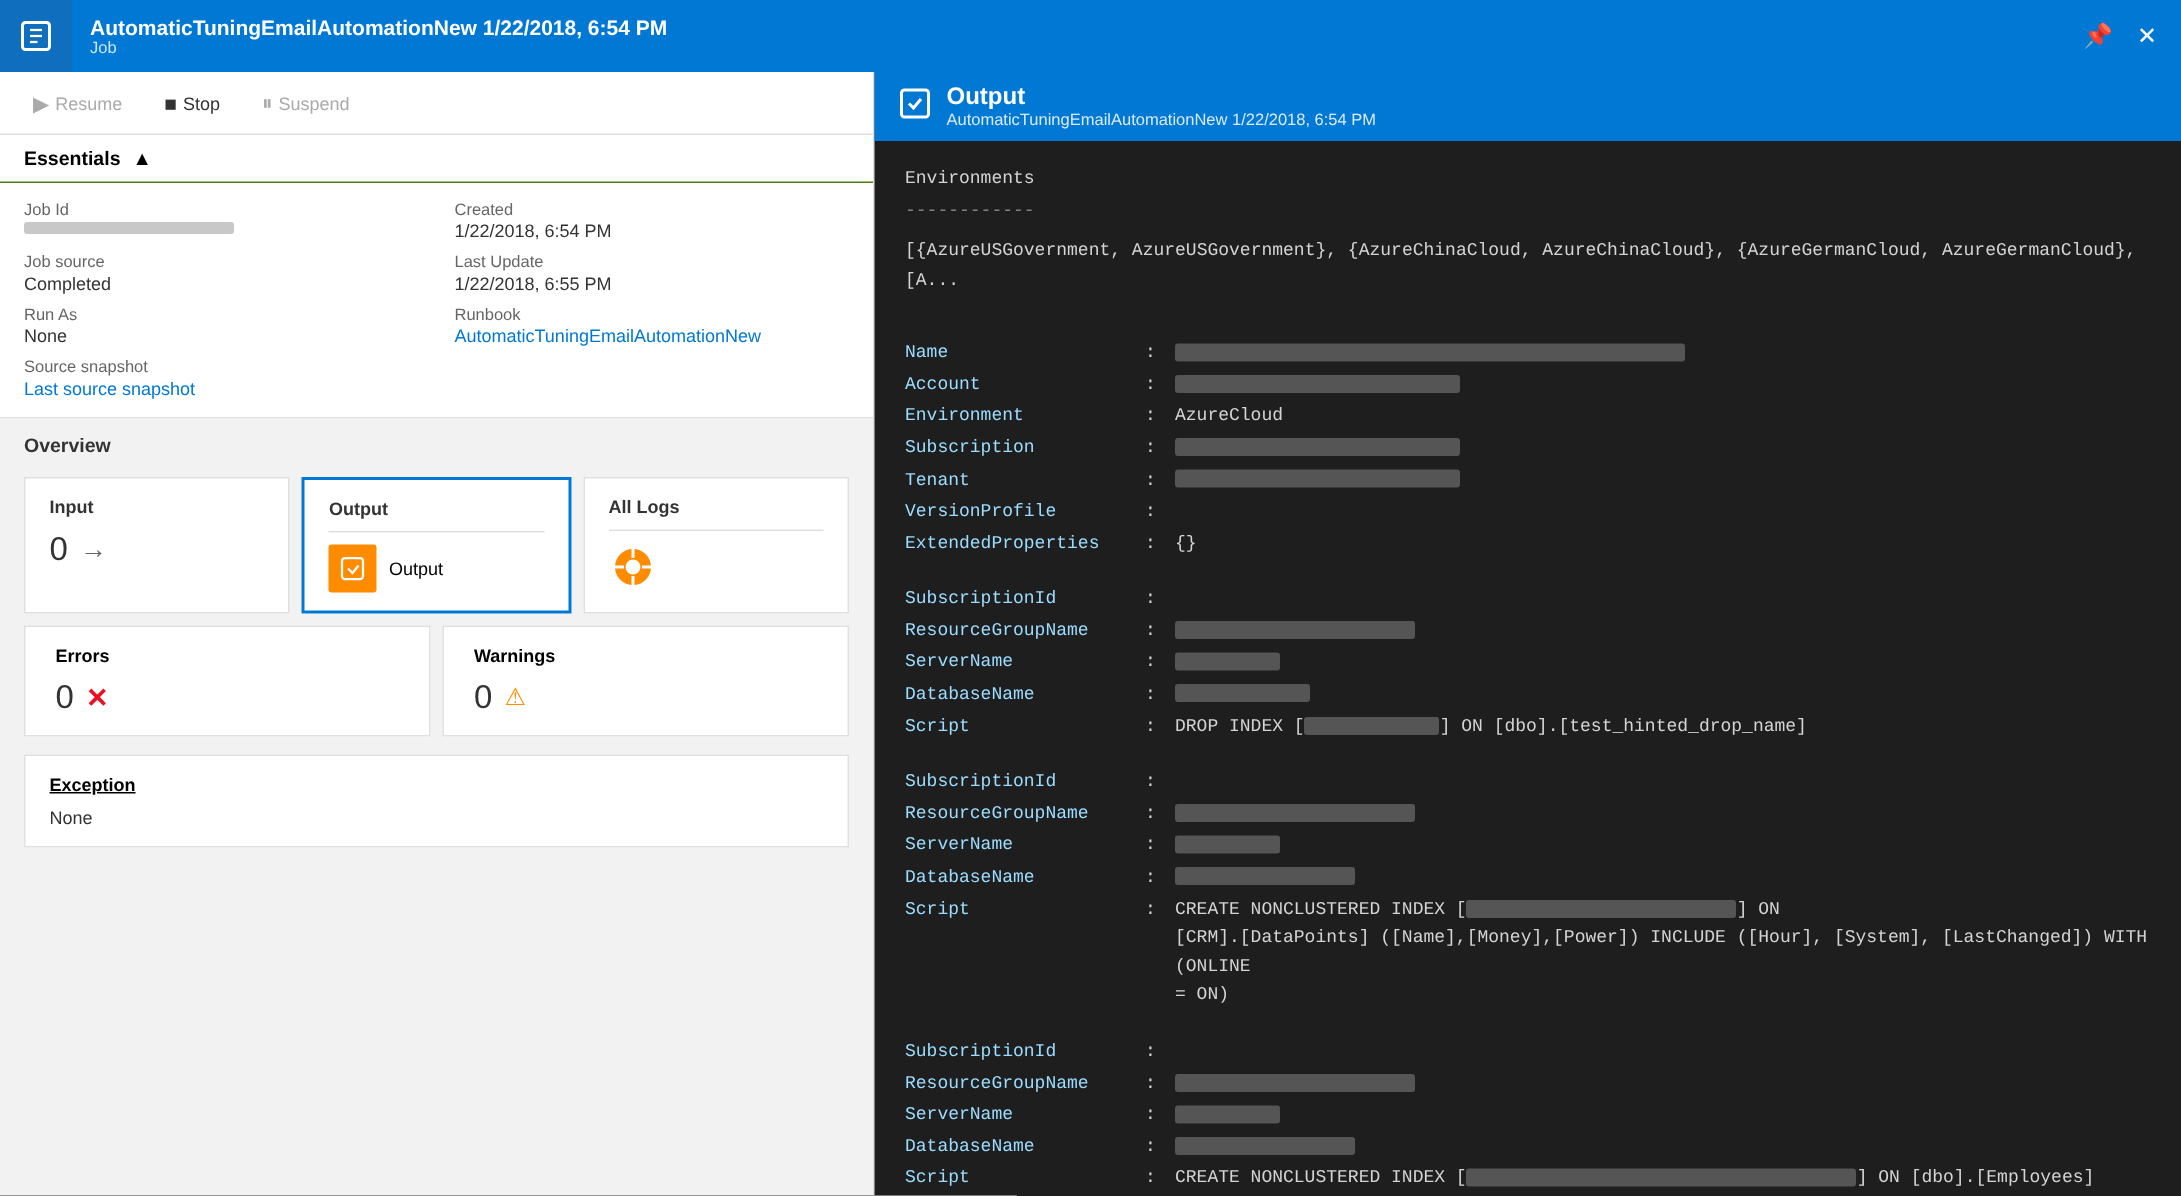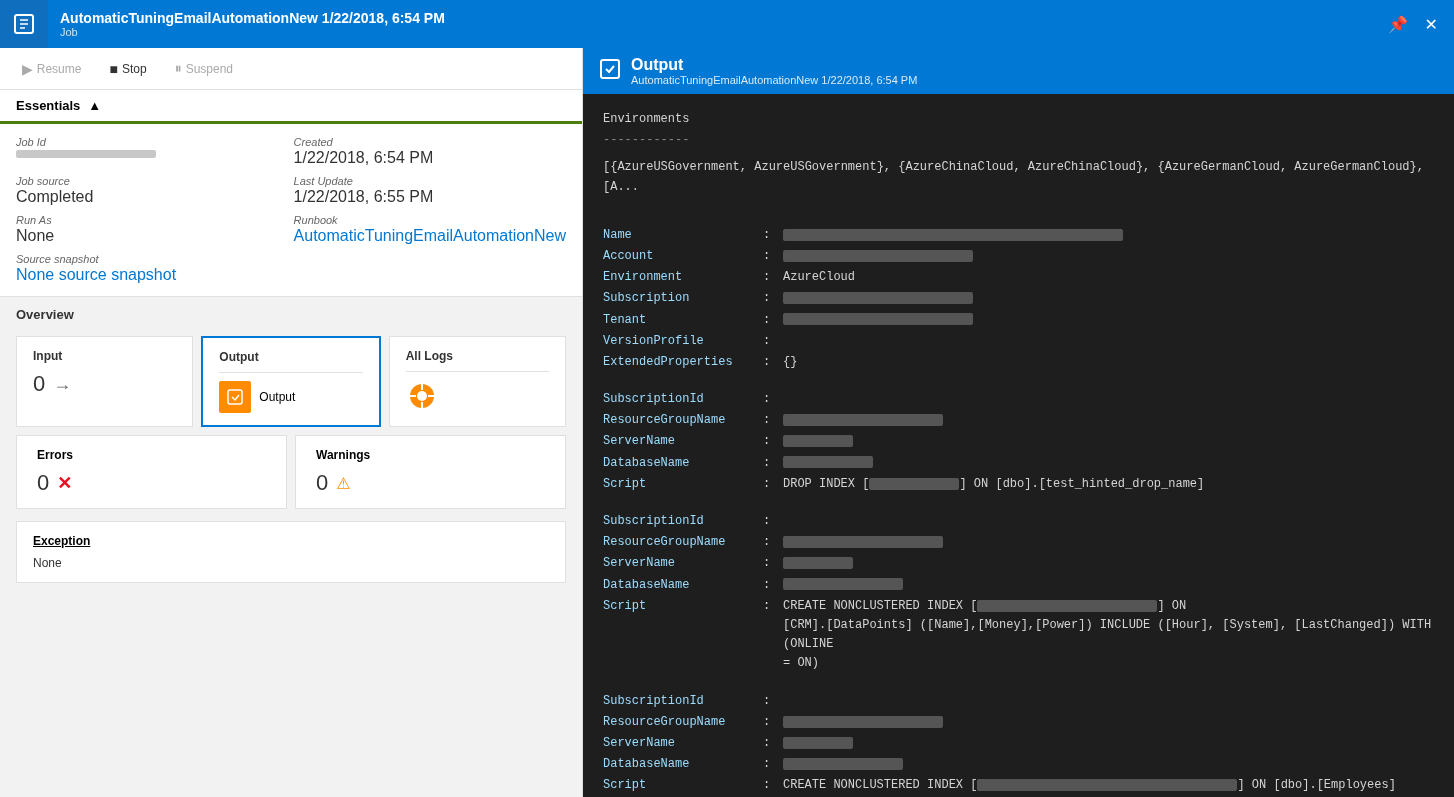--- a/index.html
+++ b/index.html
@@ -37,27 +37,27 @@
     
     .left-panel { width: 583px; flex-shrink: 0; display: flex; flex-direction: column; background: #f2f2f2; overflow-y: auto; border-right: 1px solid #ddd; }
 
     
     .toolbar { background: white; padding: 8px 16px; display: flex; align-items: center; gap: 16px; border-bottom: 1px solid #e0e0e0; flex-shrink: 0; }
     .toolbar-btn { display: flex; align-items: center; gap: 4px; background: none; border: none; cursor: pointer; font-size: 12px; color: #333; padding: 4px 6px; }
     .toolbar-btn .icon { font-size: 14px; }
     .toolbar-btn.disabled { color: #aaa; cursor: default; }
 
     
-    .essentials-header { background: white; padding: 8px 16px; display: flex; align-items: center; gap: 8px; border-bottom: 3px solid #4d7c0f; flex-shrink: 0; }
+    .essentials-header { background: white; padding: 8px 16px; display: flex; align-items: center; gap: 8px; border-bottom: 1px solid #4d7c0f; flex-shrink: 0; }
     .essentials-header span { font-size: 13px; font-weight: 600; }
     .chevron { font-size: 10px; }
 
     .essentials-grid { background: white; padding: 12px 16px; display: grid; grid-template-columns: 1fr 1fr; gap: 8px 24px; border-bottom: 1px solid #e0e0e0; flex-shrink: 0; }
-    .field-label { font-size: 11px; color: #666; margin-bottom: 1px; font-style: italic; }
-    .field-value { font-size: 16px; color: #333; }
+    .field-label { font-size: 11px; color: #666; margin-bottom: 1px; }
+    .field-value { font-size: 12px; color: #333; }
     .field-value.link { color: #0078d4; cursor: pointer; text-decoration: none; }
     .field-value-bar { height: 8px; background: #c8c8c8; border-radius: 2px; margin-top: 2px; width: 140px; }
 
     
     .section-header { padding: 10px 16px; font-size: 13px; font-weight: 600; color: #333; background: #f2f2f2; }
 
     .cards-row { display: flex; gap: 8px; padding: 4px 16px 8px; flex-shrink: 0; }
     .card { background: white; border: 1px solid #e0e0e0; padding: 12px 16px; flex: 1; min-width: 0; cursor: pointer; }
     .card.selected { border: 2px solid #0078d4; }
     .card-title { font-size: 12px; color: #333; margin-bottom: 8px; font-weight: 600; }
@@ -172,21 +172,21 @@
         <div class="field-label">Run As</div>
         <div class="field-value">None</div>
       </div>
       <div>
         <div class="field-label">Runbook</div>
         <a class="field-value link">AutomaticTuningEmailAutomationNew</a>
       </div>
 
       <div>
         <div class="field-label">Source snapshot</div>
-        <a class="field-value link">None source snapshot</a>
+        <a class="field-value link">Last source snapshot</a>
       </div>
     </div>
 
     <div class="section-header">Overview</div>
 
     <div class="cards-row">
 
       <div class="card">
         <div class="card-title">Input</div>
         <div class="card-body">

